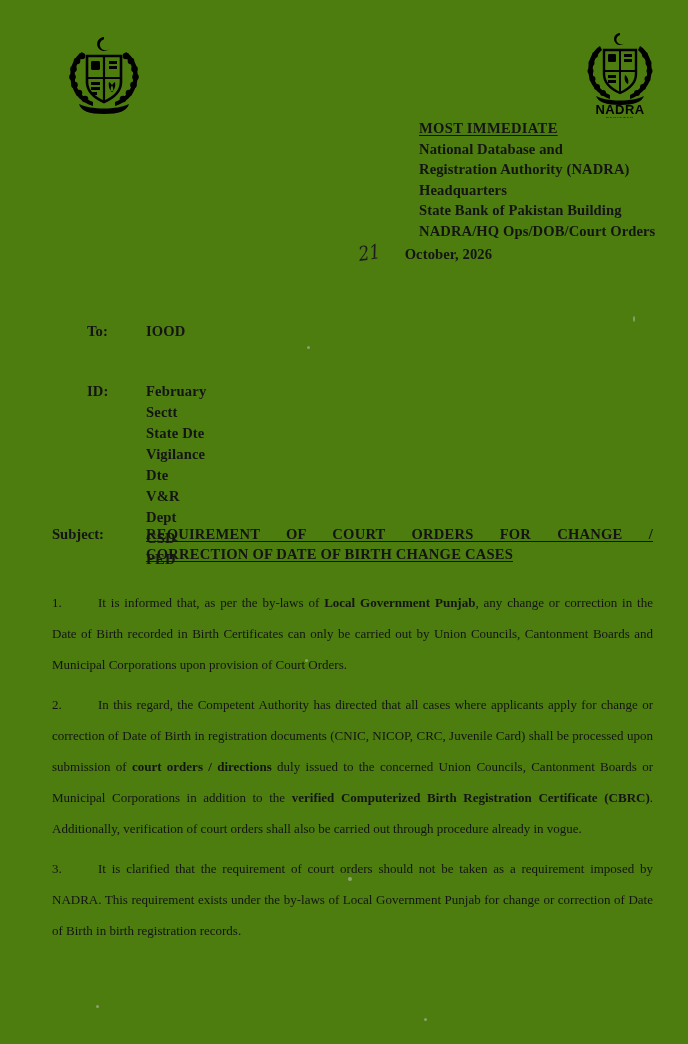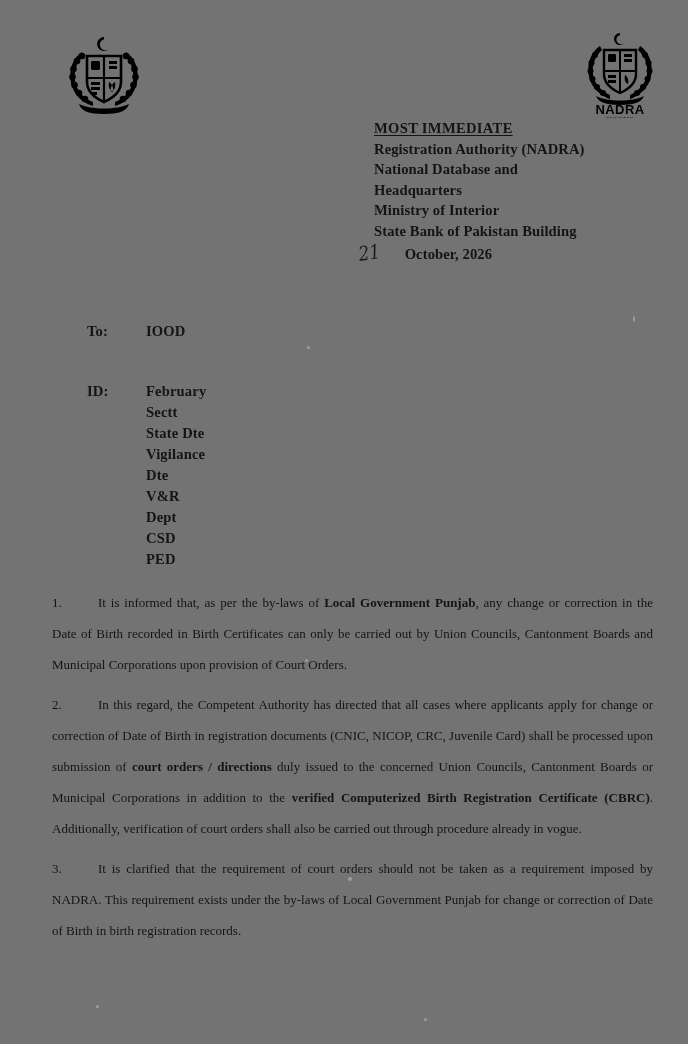--- a/index.html
+++ b/index.html
@@ -4,21 +4,21 @@
 <style>
   html, body {
     margin: 0;
     padding: 0;
     background: #ffffff;
   }
   .page {
     position: relative;
     width: 688px;
     height: 1044px;
-    background: #737373;
+    background: #4d7c0f;
     overflow: hidden;
     font-family: "Liberation Serif", "DejaVu Serif", serif;
     color: #141414;
   }
 
   
   .logo {
     position: absolute;
     filter: contrast(1.25) saturate(0);
   }
@@ -34,21 +34,21 @@
     font-size: 14.6px;
     font-weight: bold;
     line-height: 20.6px;
     letter-spacing: 0.1px;
   }
   .header-block .most-immediate {
     text-decoration: underline;
     text-underline-offset: 1.5px;
     letter-spacing: 0.3px;
   }
-  .header-line { white-space: nowrap; }
+  .header-line { white-space: nowrap; margin-left: 45px; }
 
   .date-line {
     position: relative;
     white-space: nowrap;
     font-weight: bold;
   }
   .hand-date {
     display: inline-block;
     font-family: "DejaVu Serif", serif;
     font-style: italic;
@@ -215,25 +215,25 @@
         <path d="M47 45 c3 2 4 6 3 9 c-3 -1 -4 -5 -3 -9z"></path>
         <path d="M18 66 C29 72 55 72 66 66 C64 72 56 75 42 75 C28 75 20 72 18 66 Z"></path>
       </g>
       <text x="42" y="84" text-anchor="middle" font-family="Liberation Sans, sans-serif" font-size="13" font-weight="bold" fill="#111" letter-spacing="0.4">NADRA</text>
       <text x="42" y="90" text-anchor="middle" font-family="Liberation Sans, sans-serif" font-size="4.4" font-weight="bold" fill="#333" letter-spacing="0.8">PAKISTAN</text>
     </svg>
   </div>
 
   <div class="header-block">
     <div class="header-line most-immediate">MOST IMMEDIATE</div>
+    <div class="header-line">National Database and</div>
     <div class="header-line">Registration Authority (NADRA)</div>
-    <div class="header-line">National Database and</div>
     <div class="header-line">Headquarters</div>
-    <div class="header-line">Ministry of Interior</div>
     <div class="header-line">State Bank of Pakistan Building</div>
+    <div class="header-line">NADRA/HQ Ops/DOB/Court Orders</div>
     <div class="date-line">
       <span class="hand-date">21</span><span>October, 2026</span>
     </div>
   </div>
 
   <div class="addr addr-to">
     <span class="addr-label">To:</span>
     <span class="addr-values">
       <span style="display:block">IOOD</span>
     </span>
@@ -244,20 +244,27 @@
     <span class="addr-values">
       <span style="display:block">February Sectt</span>
       <span style="display:block">State Dte</span>
       <span style="display:block">Vigilance Dte</span>
       <span style="display:block">V&amp;R Dept</span>
       <span style="display:block">CSD</span>
       <span style="display:block">PED</span>
     </span>
   </div>
 
+  <div class="subject">
+    <span class="subject-label">Subject:</span>
+    <div class="subject-text">
+      <span class="l1">REQUIREMENT OF COURT ORDERS FOR CHANGE /</span>
+      <span>CORRECTION OF DATE OF BIRTH CHANGE CASES</span>
+    </div>
+  </div>
 
   <div class="body">
     <p class="para">
       <span class="num">1.</span><span class="ptext"><span>It is informed that, as per the by-laws of </span><b>Local Government Punjab</b><span>, any change or correction in the Date of Birth recorded in Birth Certificates can only be carried out by Union Councils, Cantonment Boards and Municipal Corporations upon provision of Court Orders.</span></span>
     </p>
     <p class="para">
       <span class="num">2.</span><span class="ptext"><span>In this regard, the Competent Authority has directed that all cases where applicants apply for change or correction of Date of Birth in registration documents (CNIC, NICOP, CRC, Juvenile Card) shall be processed upon submission of </span><b>court orders / directions</b><span> duly issued to the concerned Union Councils, Cantonment Boards or Municipal Corporations in addition to the </span><b>verified Computerized Birth Registration Certificate (CBRC)</b><span>. Additionally, verification of court orders shall also be carried out through procedure already in vogue.</span></span>
     </p>
     <p class="para">
       <span class="num">3.</span><span class="ptext"><span>It is clarified that the requirement of court orders should not be taken as a requirement imposed by NADRA. This requirement exists under the by-laws of Local Government Punjab for change or correction of Date of Birth in birth registration records.</span></span>

